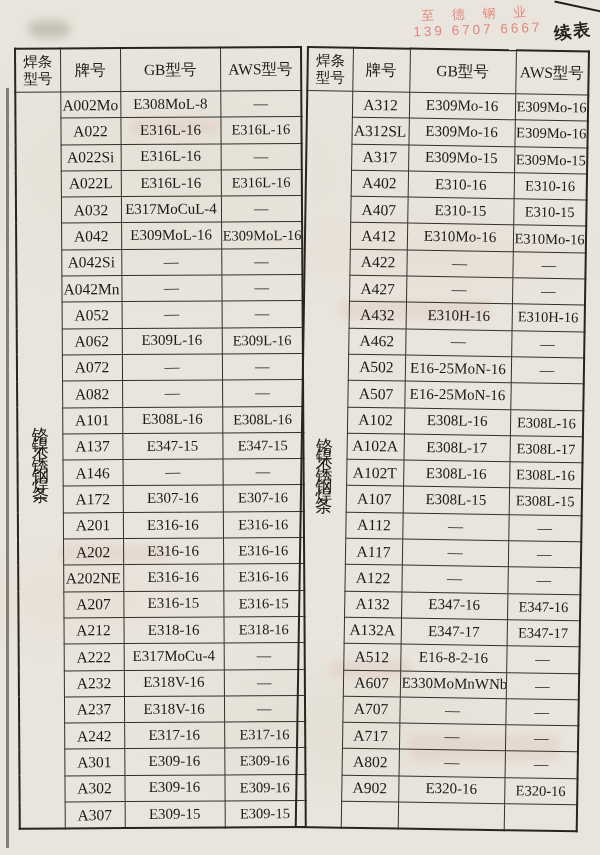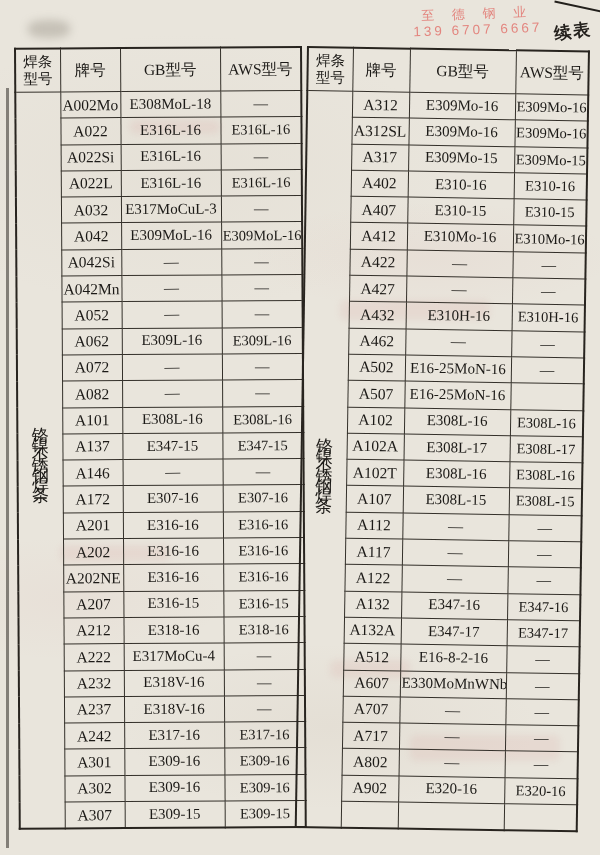--- a/index.html
+++ b/index.html
@@ -111,41 +111,41 @@
       </thead>
       <tbody>
           <tr>
             <td rowspan="28" class="type-cell">
               <div class="type-wrap">
                 <span class="vlabel">铬镍不锈钢焊条</span>
                 <span class="vnote">一</span>
               </div>
             </td>
             <td class="brand-cell">A002Mo</td>
-            <td class="gb-cell">E308MoL-18</td>
+            <td class="gb-cell">E308MoL-8</td>
             <td class="aws-cell">—</td>
           </tr>
           <tr>
             <td class="brand-cell">A022</td>
             <td class="gb-cell">E316L-16</td>
             <td class="aws-cell">E316L-16</td>
           </tr>
           <tr>
             <td class="brand-cell">A022Si</td>
             <td class="gb-cell">E316L-16</td>
             <td class="aws-cell">—</td>
           </tr>
           <tr>
             <td class="brand-cell">A022L</td>
             <td class="gb-cell">E316L-16</td>
             <td class="aws-cell">E316L-16</td>
           </tr>
           <tr>
             <td class="brand-cell">A032</td>
-            <td class="gb-cell">E317MoCuL-3</td>
+            <td class="gb-cell">E317MoCuL-4</td>
             <td class="aws-cell">—</td>
           </tr>
           <tr>
             <td class="brand-cell">A042</td>
             <td class="gb-cell">E309MoL-16</td>
             <td class="aws-cell">E309MoL-16</td>
           </tr>
           <tr>
             <td class="brand-cell">A042Si</td>
             <td class="gb-cell">—</td>

